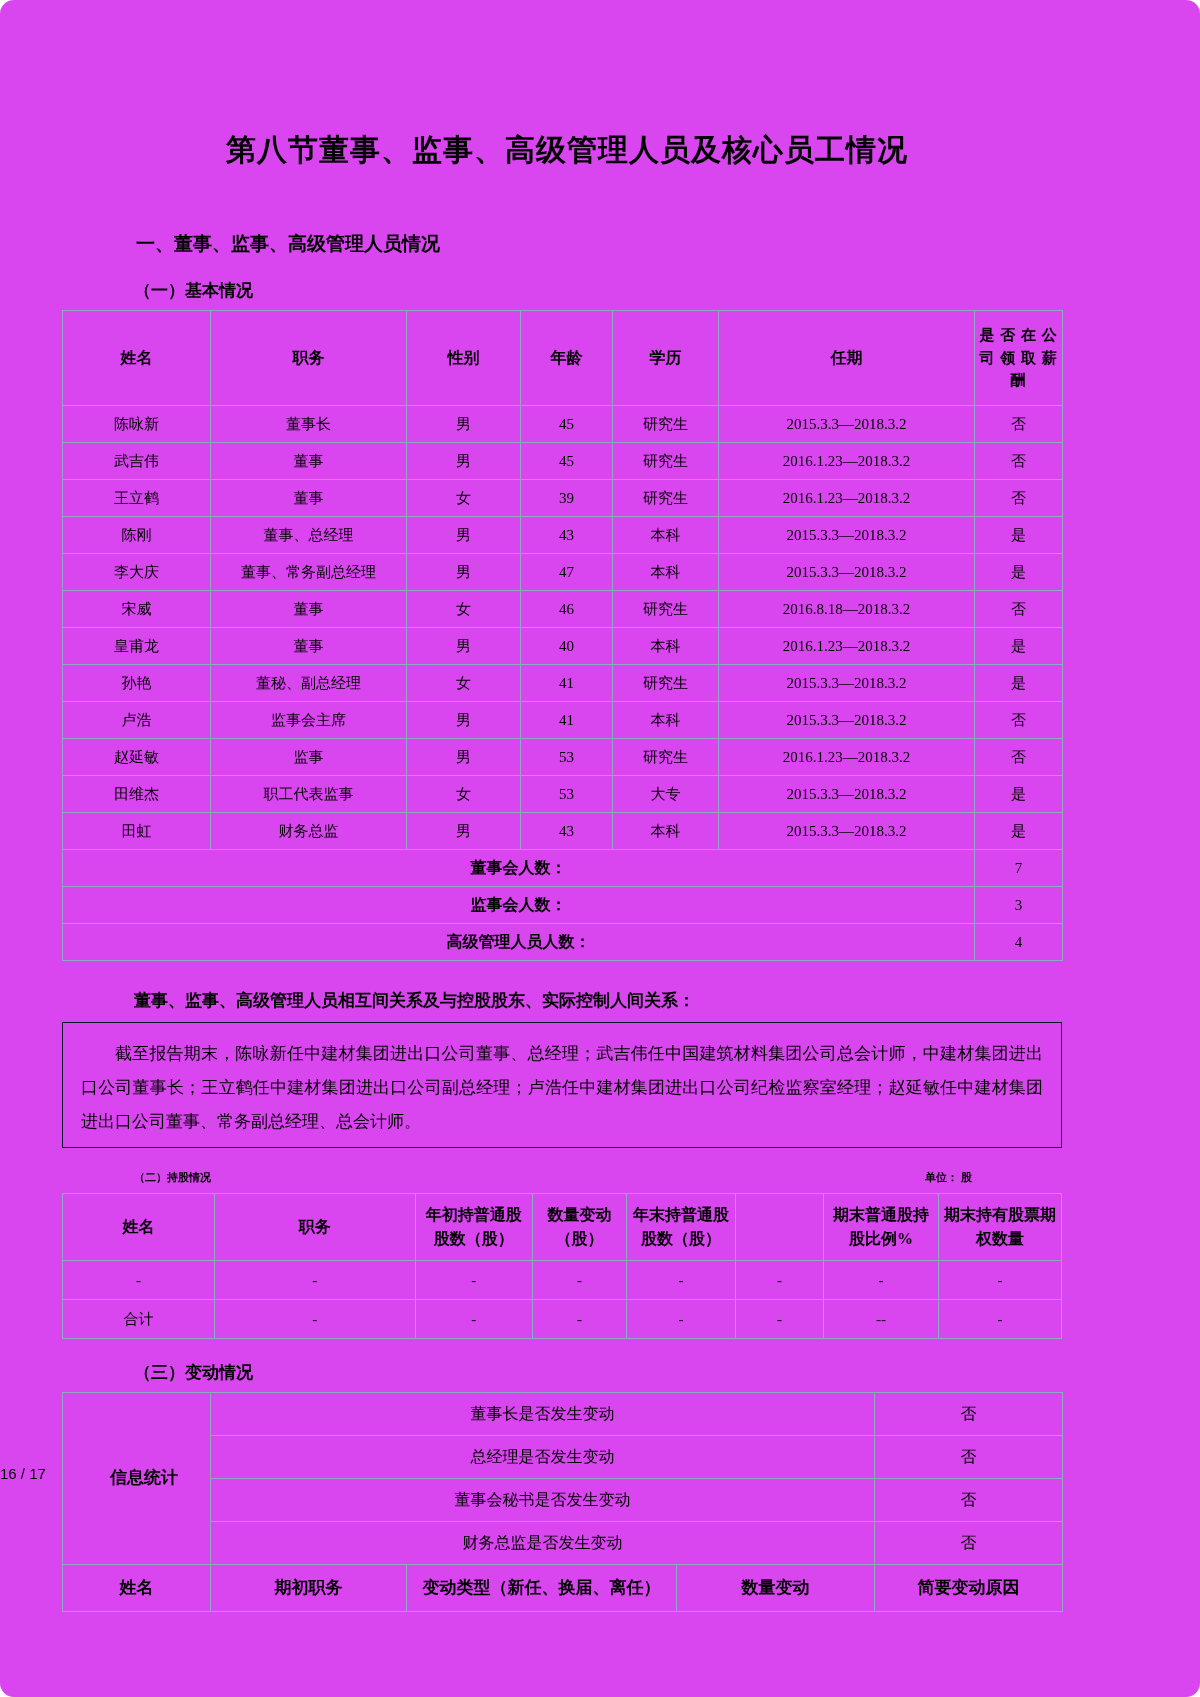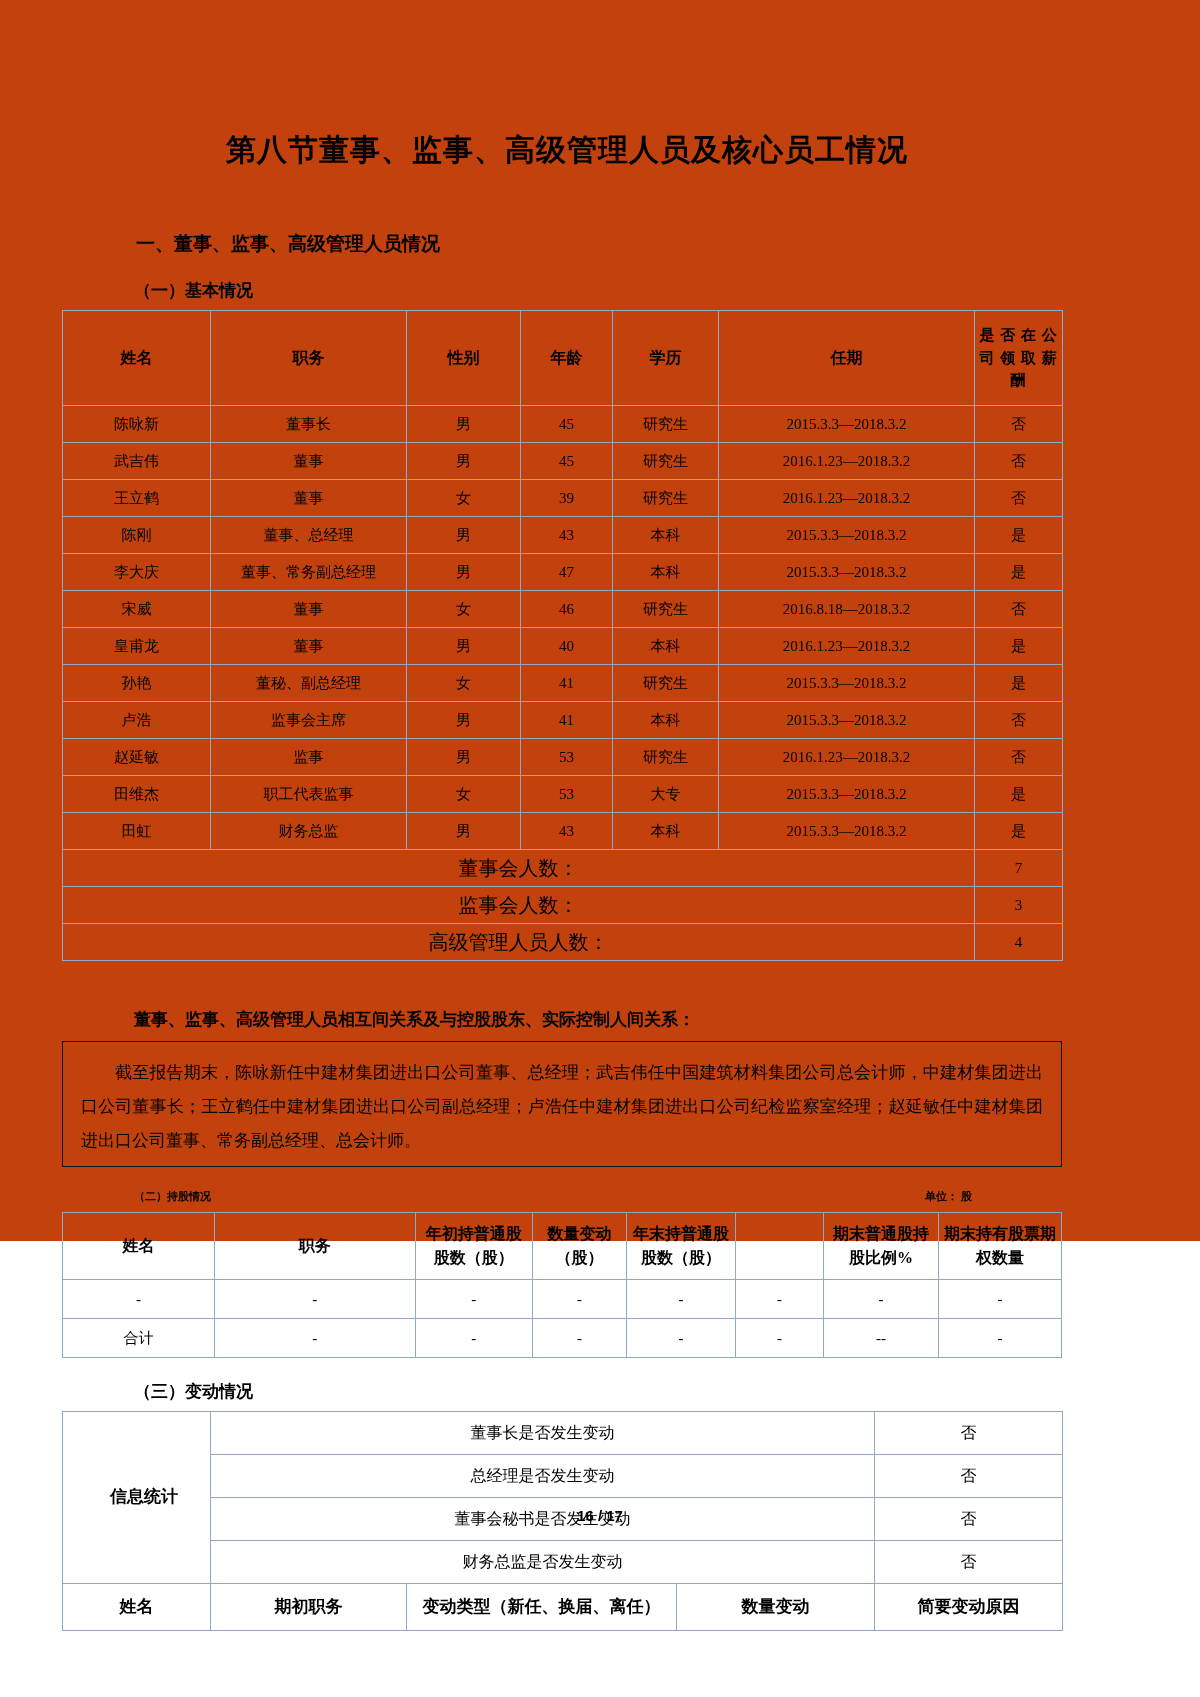--- a/index.html
+++ b/index.html
@@ -11,22 +11,23 @@
     width: 1200px;
     height: 1697px;
     font-family: "Liberation Serif", serif;
     color: #000000;
     position: relative;
   }
   .page {
     position: absolute;
     left: 0; top: 0;
     width: 1200px;
-    height: 1241px;
-    background: #c2410c;
+    height: 1697px;
+    background: #d946ef;
+    border-radius: 14px;
   }
   .content {
     position: absolute;
     left: 62px;
     top: 0;
     width: 1010px;
   }
   h1.doc-title {
     font-family: "Liberation Sans", sans-serif;
     font-size: 30px;
@@ -89,30 +90,30 @@
   table.basic td {
     height: 28px;
   }
   table.basic td.lastcol-head {
     font-weight: bold;
     font-size: 15px;
     letter-spacing: 1px;
     line-height: 1.5;
   }
   table.basic tr.sum td.sumlabel {
-    font-weight: normal;
+    font-weight: bold;
     text-align: center;
-    font-size: 20px;
+    font-size: 16px;
   }
   .relations-note {
     font-family: "Liberation Sans", sans-serif;
     font-size: 17px;
     font-weight: bold;
     text-indent: 72px;
-    margin-top: 47px;
+    margin-top: 28px;
   }
   .relations-box {
     border: 1px solid #0f172a;
     width: 1000px;
     margin-top: 10px;
     padding: 14px 18px 8px 18px;
     box-sizing: border-box;
     font-size: 17px;
     line-height: 2.0;
     text-align: justify;
@@ -139,25 +140,23 @@
   table.change tr.lastrow td {
     font-weight: bold;
     font-size: 17px;
     height: 38px;
   }
   .pagenum {
     position: absolute;
     left: 0;
     top: 1465px;
     width: 1200px;
-    text-align: center;
     font-family: "Liberation Sans", sans-serif;
     font-size: 15px;
-    font-weight: bold;
-    margin-top: 42px;
+    font-weight: normal;
   }
 </style>
 </head>
 <body>
 
 <div class="page">
   <div class="content">
 
     <div class="title-wrap">
       <h1 class="doc-title">第八节董事、监事、高级管理人员及核心员工情况</h1>

